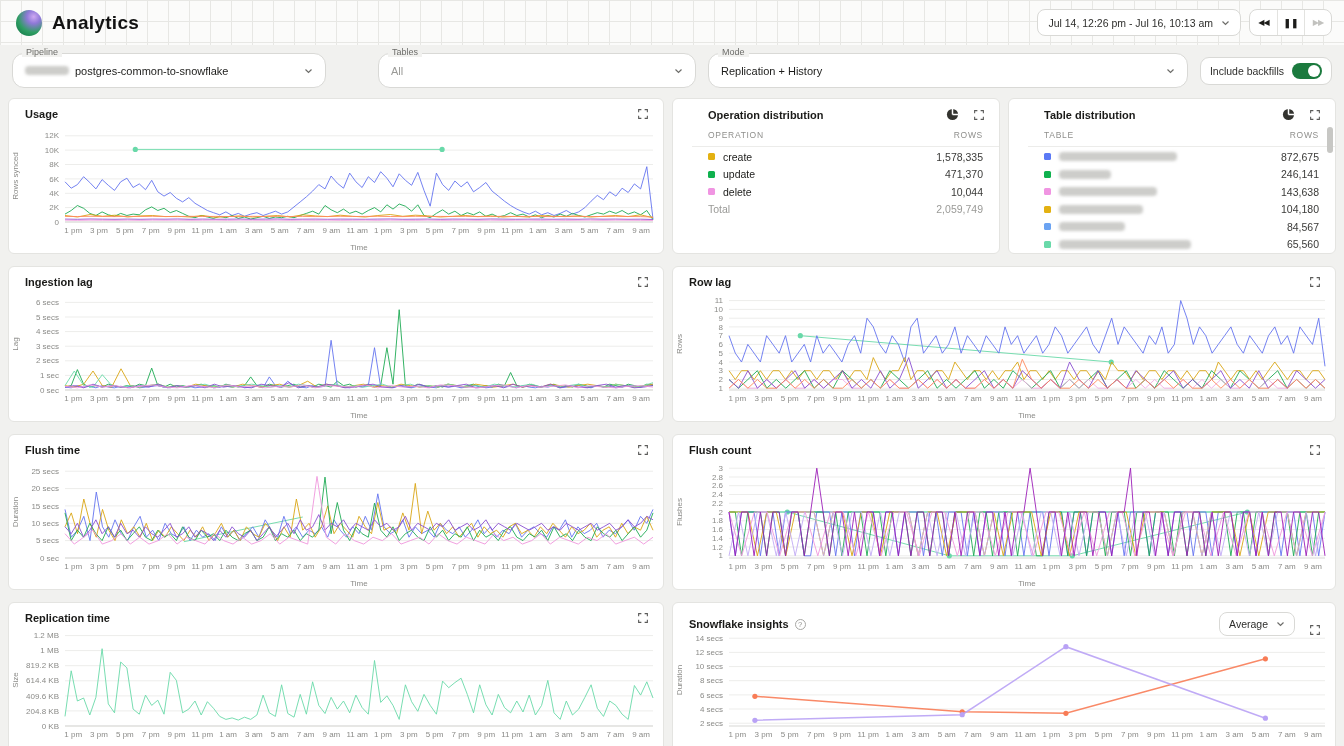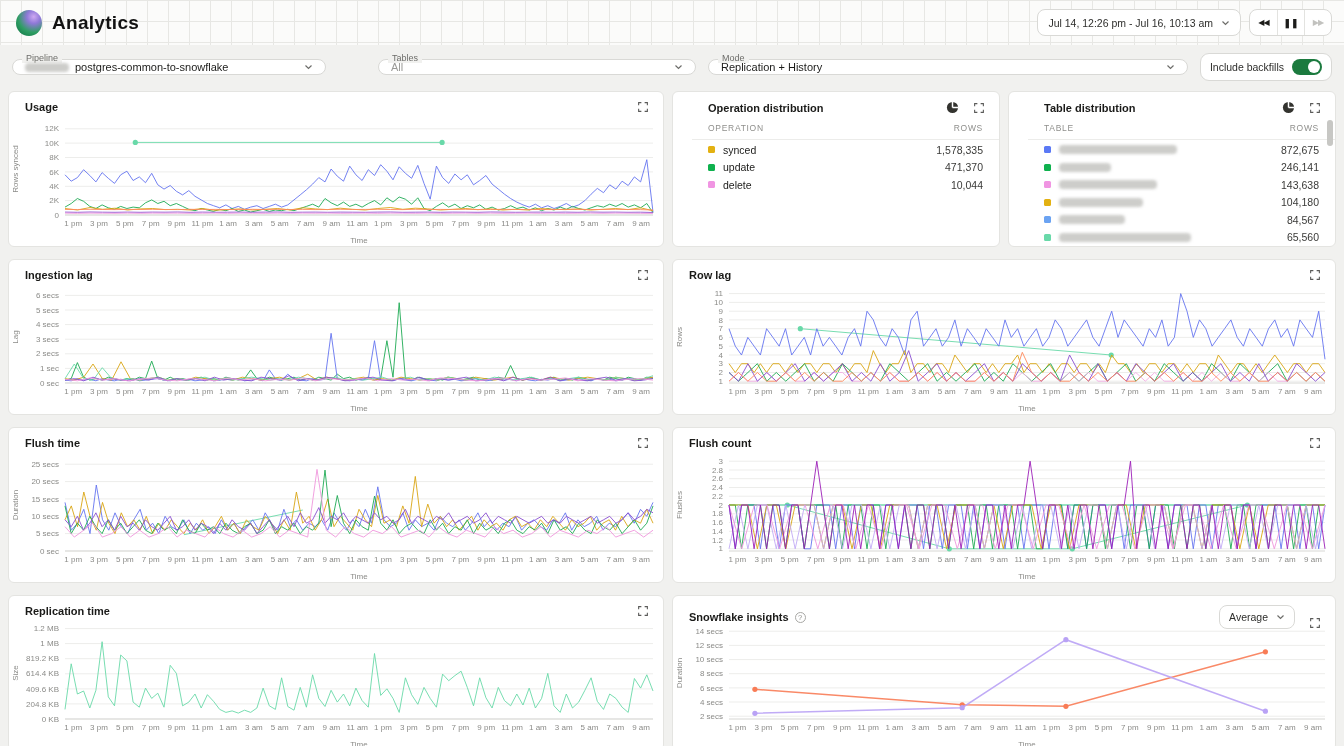--- a/index.html
+++ b/index.html
@@ -23,21 +23,21 @@
   .media{ padding:0; overflow:hidden; }
   .mbtn{ width:27px; height:27px; display:flex; align-items:center; justify-content:center;
     font-size:8px; letter-spacing:-1px; color:#1c1c1a; cursor:pointer; }
   .mbtn + .mbtn{ border-left:1px solid #e3e3e0; }
   .mbtn.disabled{ color:#c2c2bf; }
   .mbtn .bars{ font-size:9px; letter-spacing:0; font-weight:700; }
 
   
   .filters{ display:flex; gap:12px; align-items:center; padding:8px 12px 6px; }
   .field{ position:relative; background:#fff; border:1px solid #d9d9d6; border-radius:12px;
-    height:16px; display:flex; align-items:center; padding:0 12px; font-size:11px; }
+    height:35px; display:flex; align-items:center; padding:0 12px; font-size:11px; }
   .field-label{ position:absolute; top:-7px; left:9px; background:#f1f1ef; padding:0 4px;
     font-size:9px; color:#6d6d6a; }
   .field .chev{ margin-left:auto; }
   .f-pipeline{ width:314px; }
   .f-tables{ width:318px;margin-left:40px; }
   .f-mode{ flex:1; }
   .muted-val{ color:#9a9a97; }
   .redacted{ display:inline-block; height:9px; border-radius:4px; background:#cdcdca;
     filter:blur(1.5px); margin-right:6px; }
   .toggle-pill{ background:#fff; border:1px solid #d9d9d6; border-radius:9px; height:28px;
@@ -215,32 +215,36 @@
             </span>
         </span>
       </div>
       <div class="dist-head">
         <span>OPERATION</span>
           <span>ROWS</span>
       </div>
       <div class="dist-rows" id="op-rows">
           <div class="dist-row">
             <span class="swatch" style="background: rgb(227, 177, 18);"></span>
-            <span>synced</span>
+            <span>create</span>
             <span class="dist-val">1,578,335</span>
           </div>
           <div class="dist-row">
             <span class="swatch" style="background: rgb(15, 177, 78);"></span>
             <span>update</span>
             <span class="dist-val">471,370</span>
           </div>
           <div class="dist-row">
             <span class="swatch" style="background: rgb(240, 149, 226);"></span>
             <span>delete</span>
             <span class="dist-val">10,044</span>
+          </div>
+          <div class="dist-row total">
+            <span>Total</span>
+            <span class="dist-val">2,059,749</span>
           </div>
         </div>
     </section>
 
     <section class="card w-side">
       <div class="card-head">
         <span class="card-title">Table distribution</span>
         <span class="head-icons">
           <span class="iconbtn">
               <svg width="13" height="13" viewBox="0 0 14 14">

